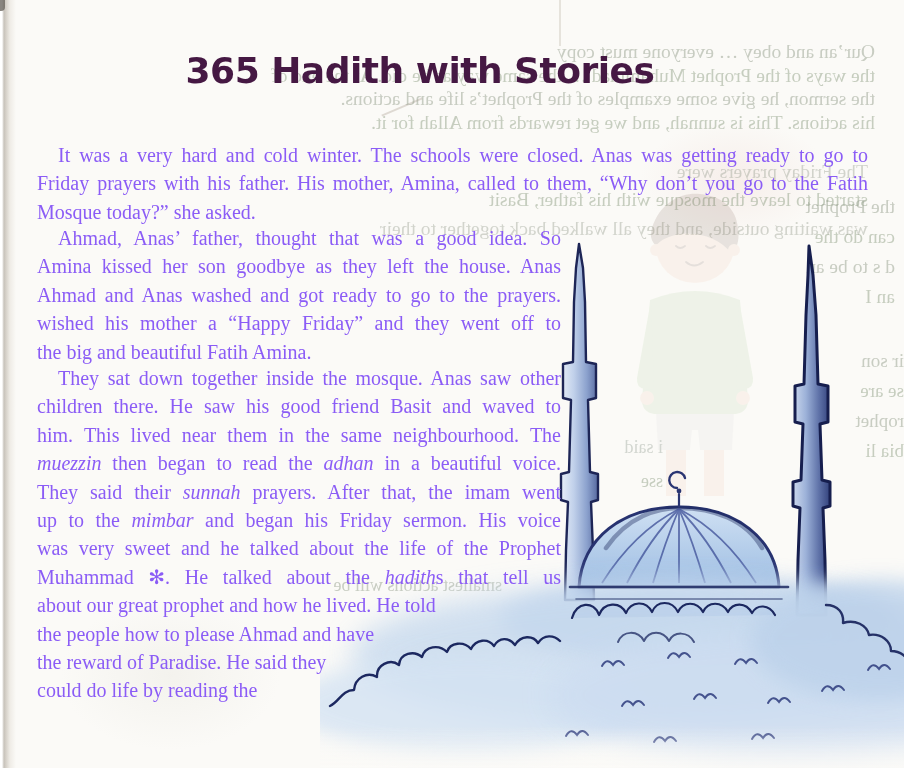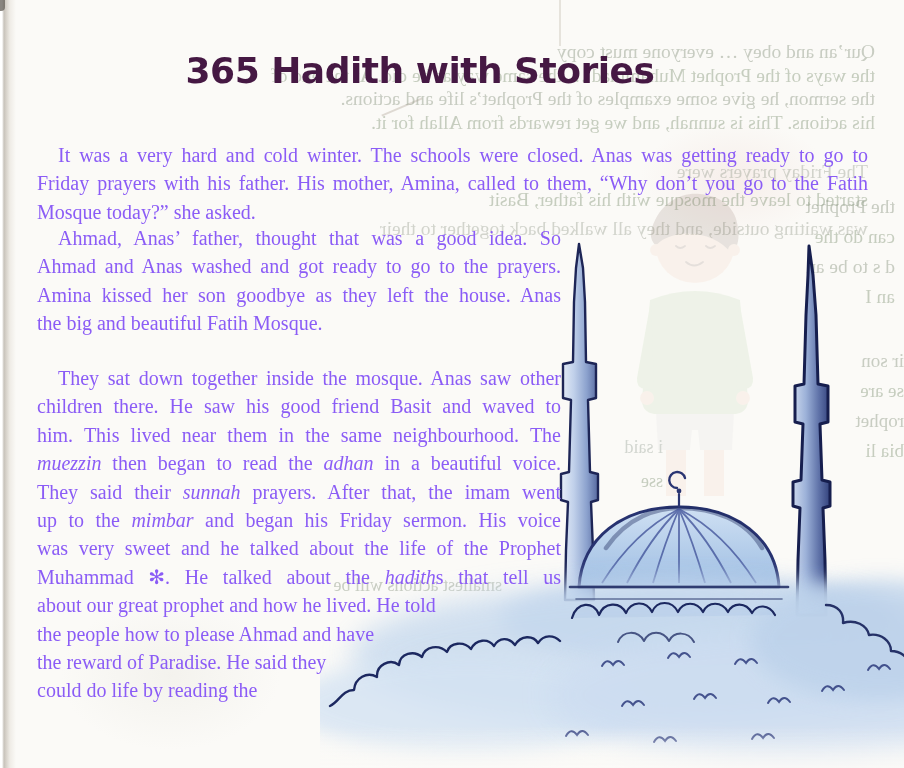--- a/index.html
+++ b/index.html
@@ -189,23 +189,24 @@
   </svg>
 
   <div id="title">365 Hadith with Stories</div>
   <div class="para" id="para1">
       <div class="line ind">It was a very hard and cold winter. The schools were closed. Anas was getting ready to go to</div>
       <div class="line">Friday prayers with his father. His mother, Amina, called to them, “Why don’t you go to the Fatih</div>
       <div class="line last">Mosque today?” she asked.</div>
     </div>
   <div class="para" id="para2">
       <div class="line ind">Ahmad, Anas’ father, thought that was a good idea. So</div>
+      <div class="line">Amina kissed her son goodbye as they left the house. Anas</div>
       <div class="line">Ahmad and Anas washed and got ready to go to the prayers.</div>
-      <div class="line">Amina kissed her son goodbye as they left the house. Anas</div>
-      <div class="line last">the big and beautiful Fatih Mosque.</div>
+      <div class="line">wished his mother a “Happy Friday” and they went off to</div>
+      <div class="line last">the big and beautiful Fatih Amina.</div>
     </div>
   <div class="para" id="para3">
       <div class="line ind">They sat down together inside the mosque. Anas saw other</div>
       <div class="line">children there. He saw his good friend Basit and waved to</div>
       <div class="line">him. This lived near them in the same neighbourhood. The</div>
       <div class="line"><i>muezzin</i> then began to read the <i>adhan</i> in a beautiful voice.</div>
       <div class="line">They said their <i>sunnah</i> prayers. After that, the imam went</div>
       <div class="line">up to the <i>mimbar</i> and began his Friday sermon. His voice</div>
       <div class="line">was very sweet and he talked about the life of the Prophet</div>
       <div class="line">Muhammad ✻. He talked about the <i>hadith</i>s that tell us</div>

